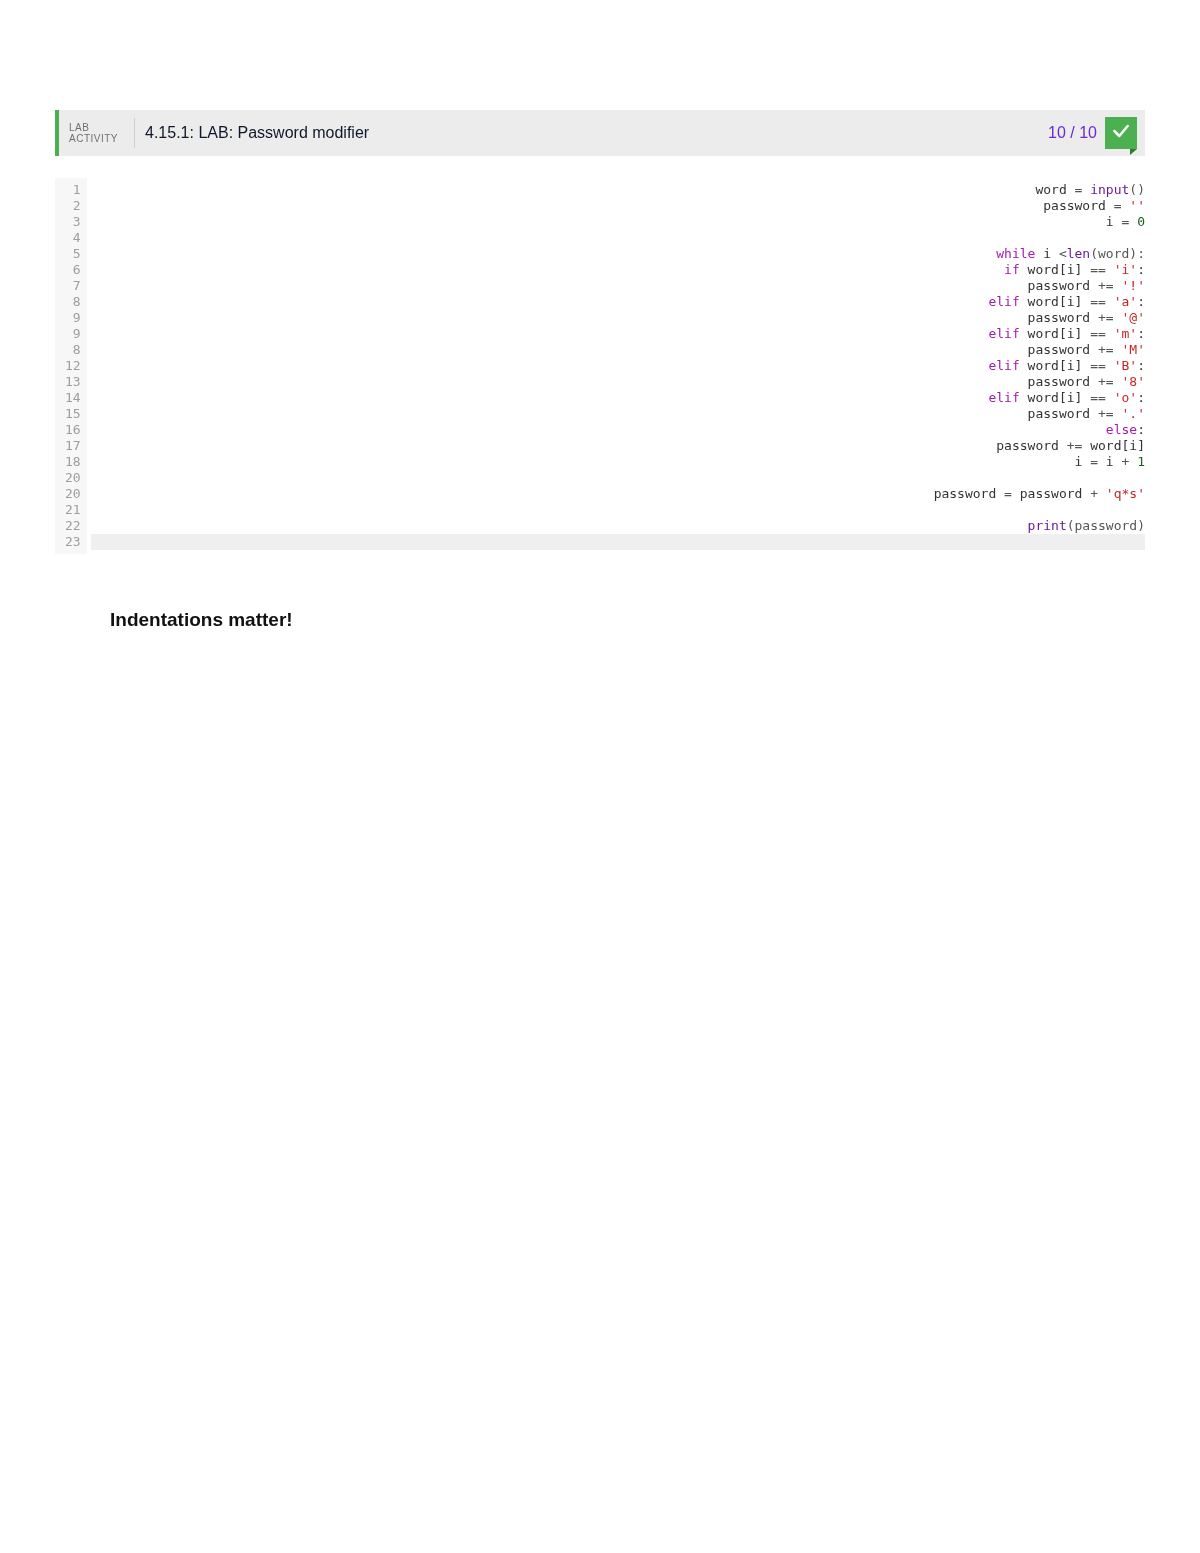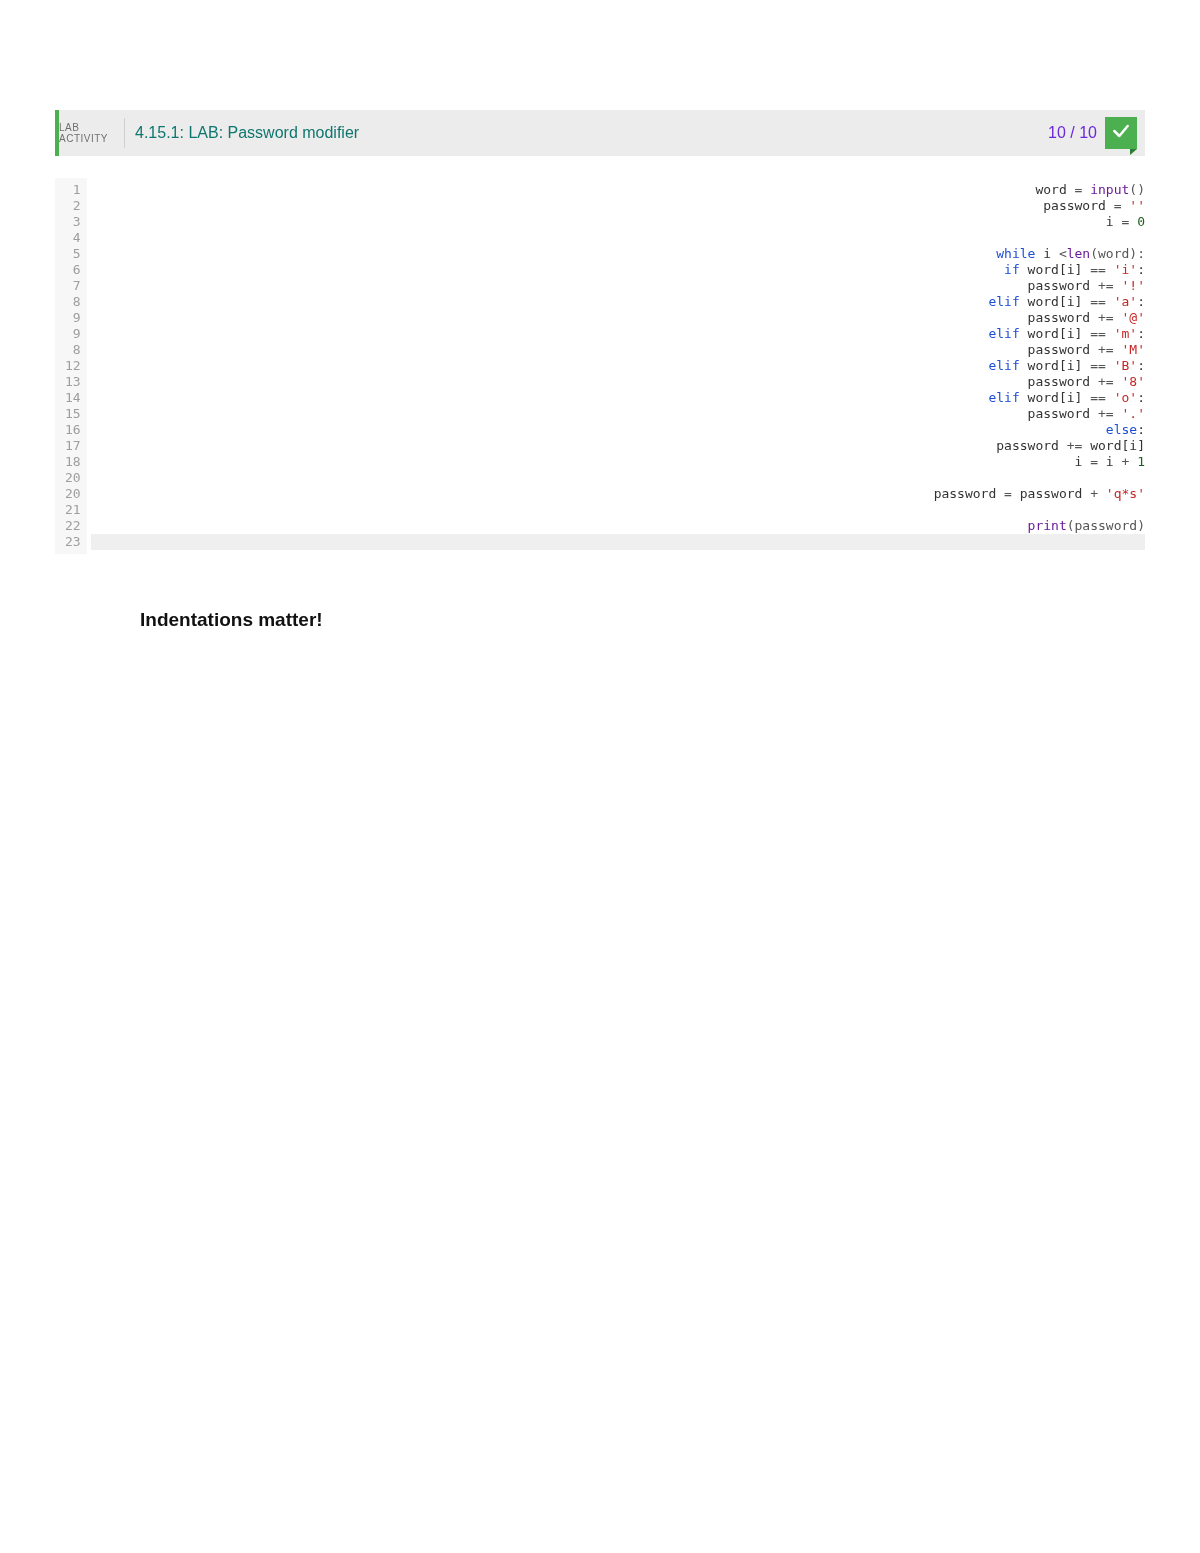--- a/index.html
+++ b/index.html
@@ -24,36 +24,36 @@
     display: flex;
     align-items: stretch;
     background: #ececec;
     border-left: 4px solid #4caf50;
     height: 46px;
   }
   .lab-badge {
     display: flex;
     flex-direction: column;
     justify-content: center;
-    padding: 0 10px 0 0;
+    padding: 0 10px 0 10px;
     color: #707070;
     font-size: 10px;
     line-height: 11px;
     letter-spacing: 0.5px;
   }
   .lab-badge-sep {
     width: 1px;
     background: #cfcfcf;
     margin: 8px 6px;
   }
   .lab-title {
     display: flex;
     align-items: center;
     flex: 1;
-    color: #0f766e;
+    color: #0f172a;
     font-size: 16px;
     padding-left: 4px;
   }
   .lab-score {
     display: flex;
     align-items: center;
     color: #6d28d9;
     font-size: 16px;
     padding-right: 8px;
   }
@@ -118,28 +118,28 @@
   .gutter div { height: 16px; }
   .code {
     flex: 1;
     padding: 4px 0 4px 4px;
     background: #ffffff;
     white-space: pre;
     color: #333333;
   }
   .code .row { height: 16px; text-align: right; }
   .code .row.hl { background: #efefef; }
-  .tok-kw { color: #1d4ed8; }
+  .tok-kw { color: #a21caf; }
   .tok-fn { color: #6a1b9a; }
   .tok-str { color: #c62828; }
   .tok-num { color: #1b5e20; }
   .tok-op { color: #555555; }
   .caption {
     margin-top: 55px;
-    margin-left: 85px;
+    margin-left: 55px;
     font-weight: bold;
     font-size: 19px;
     color: #111111;
   }
 </style>
 </head>
 <body>
 
 <div class="page">
 

